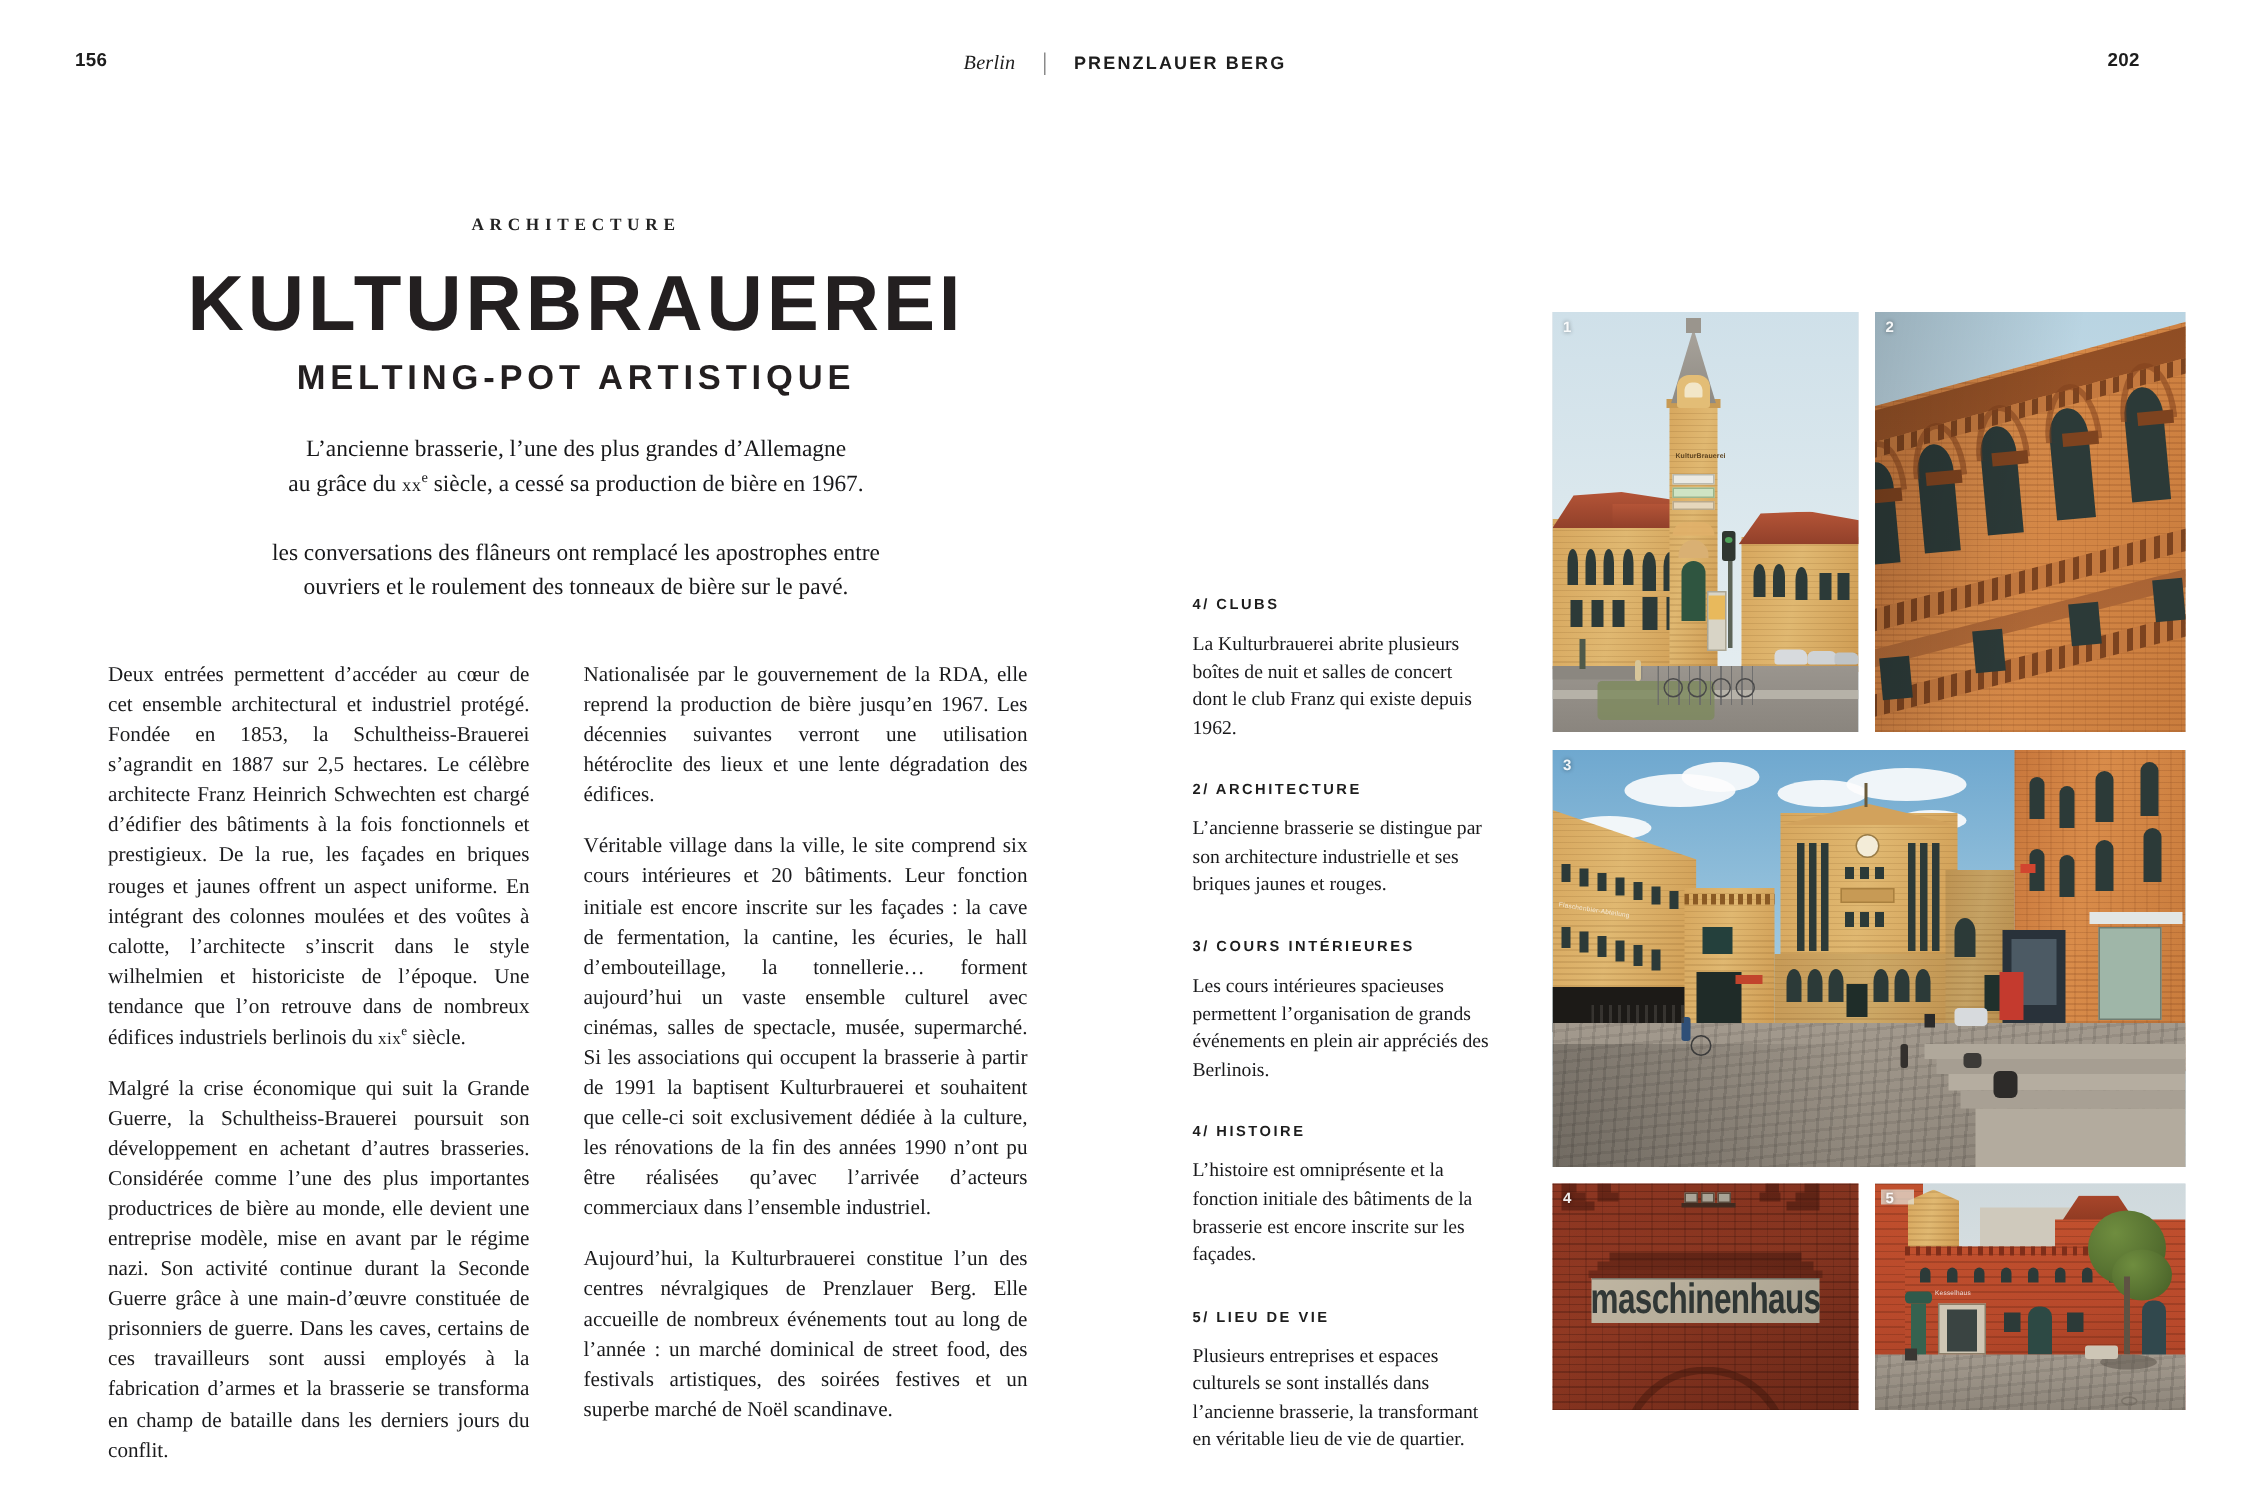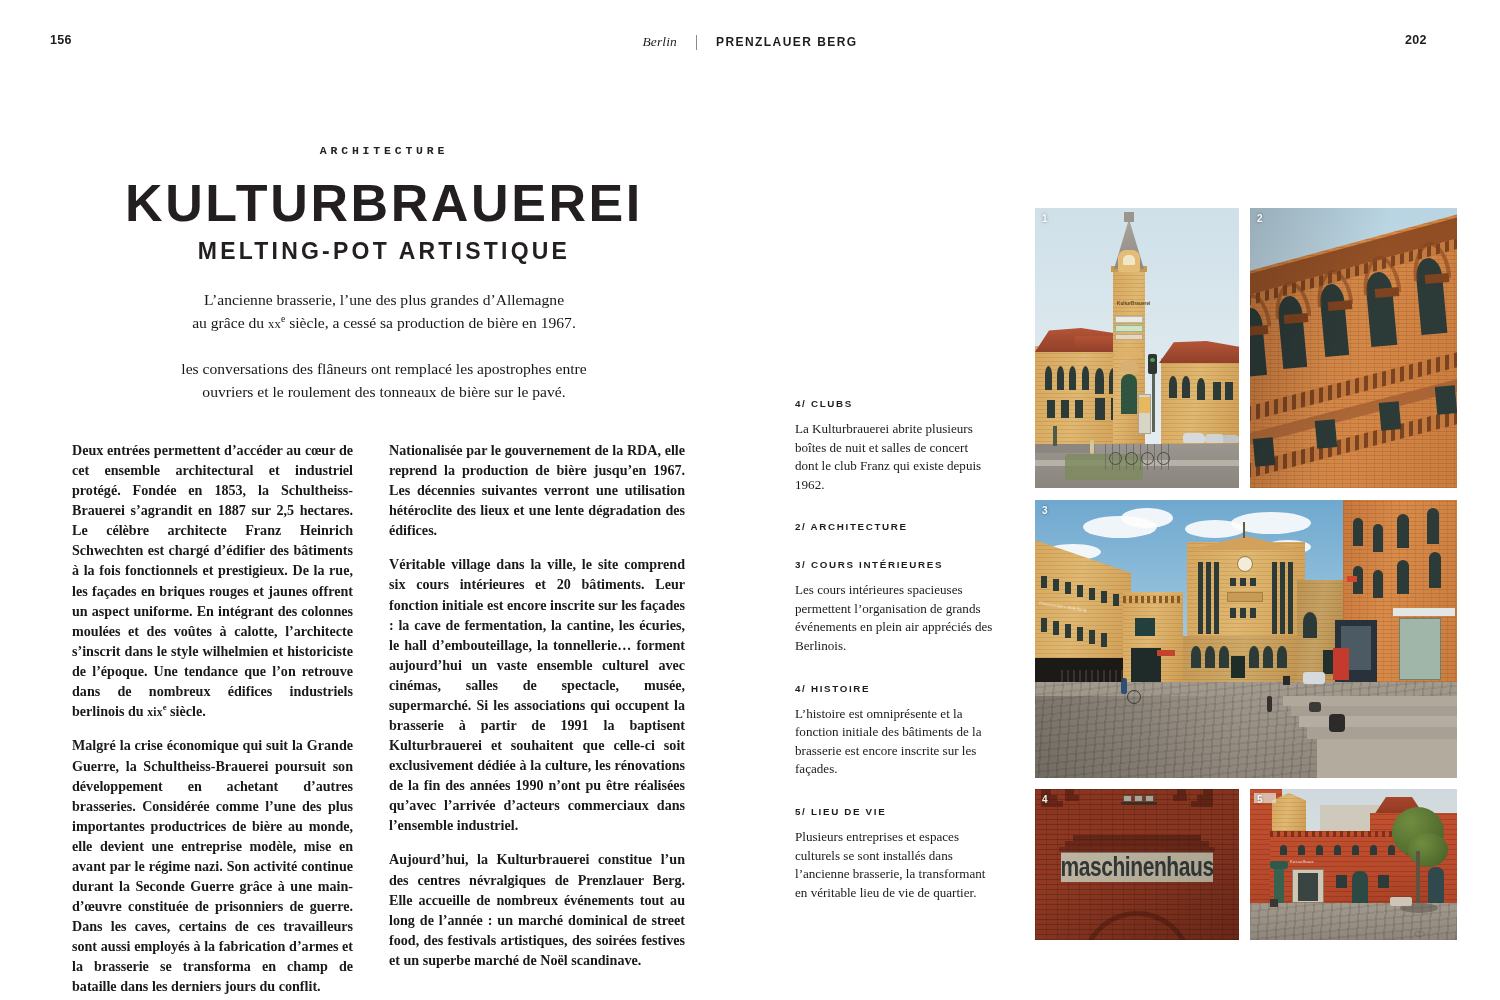--- a/index.html
+++ b/index.html
@@ -34,21 +34,21 @@
   }
   .runhead-district {
     font-family: "Liberation Sans", sans-serif; font-weight: 700;
     font-size: 12px; letter-spacing: .12em; color: #1d1d1d;
   }
 
   
   .kicker {
     position: absolute; top: 144px; left: 72px; width: 624px;
     text-align: center;
-    font-family: Liberation Mono, monospace; font-weight: 600;
+    font-family: Liberation Serif, serif; font-weight: 600;
     font-size: 11.5px; letter-spacing: .33em; color: #232323;
   }
   .title {
     position: absolute; top: 176px; left: 72px; width: 624px;
     text-align: center;
     font-family: "Liberation Sans", sans-serif; font-weight: 700;
     font-size: 52px; line-height: 1.04; letter-spacing: .05em; color: #231f20;
   }
   .subtitle {
     position: absolute; top: 238px; left: 72px; width: 624px;
@@ -61,21 +61,21 @@
   .chapeau {
     position: absolute; top: 289px; left: 148px; width: 472px;
     text-align: center;
     font-family: "Liberation Serif", serif;
     font-size: 15.6px; line-height: 1.465; color: #18181a;
   }
   .chapeau .sc { font-size: .80em; letter-spacing: .02em; }
   .chapeau sup { font-size: .62em; vertical-align: super; }
 
   
-  .col { position: absolute; font-family: "Liberation Serif", serif; font-weight: bold; }
+  .col { position: absolute; font-family: "Liberation Serif", serif; }
   .col p {
     font-size: 14.1px; line-height: 1.425; text-align: justify;
     color: #1a1a1c; margin-bottom: 14px;
     -webkit-hyphens: none; hyphens: none;
   }
   .col p:last-child { margin-bottom: 0; }
   .col .sc { font-size: .82em; letter-spacing: .02em; }
   .col sup { font-size: .62em; vertical-align: super; }
 
   #col1 { top: 440px; left: 72px; width: 281px; }
@@ -213,20 +213,21 @@
     <p>Aujourd’hui, la Kulturbrauerei constitue l’un des centres névralgiques de Prenzlauer Berg. Elle accueille de nombreux événements tout au long de l’année : un marché dominical de street food, des festivals artistiques, des soirées festives et un superbe marché de Noël scandinave.</p>
   </div>
 
   <div id="col3">
     <div class="cap-block">
       <div class="cap-head">4/ CLUBS</div>
       <div class="cap-body">La Kulturbrauerei abrite plusieurs boîtes de nuit et salles de concert dont le club Franz qui existe depuis 1962.</div>
     </div>
     <div class="cap-block">
       <div class="cap-head">2/ ARCHITECTURE</div>
+      <div class="cap-body">L’ancienne brasserie se distingue par son architecture industrielle et ses briques jaunes et rouges.</div>
     </div>
     <div class="cap-block">
       <div class="cap-head">3/ COURS INTÉRIEURES</div>
       <div class="cap-body">Les cours intérieures spacieuses permettent l’organisation de grands événements en plein air appréciés des Berlinois.</div>
     </div>
     <div class="cap-block">
       <div class="cap-head">4/ HISTOIRE</div>
       <div class="cap-body">L’histoire est omniprésente et la fonction initiale des bâtiments de la brasserie est encore inscrite sur les façades.</div>
     </div>
     <div class="cap-block">

